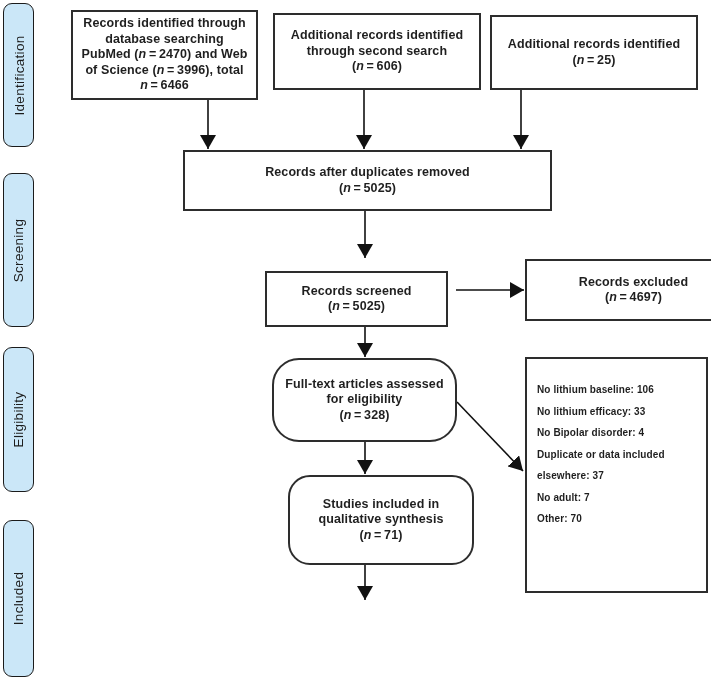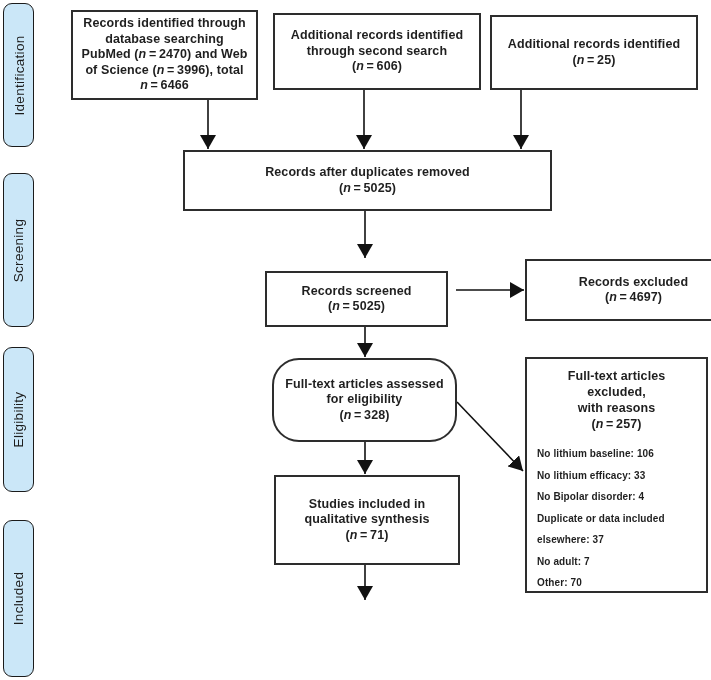--- a/index.html
+++ b/index.html
@@ -30,21 +30,21 @@
   .box-duplicates{left:183px;top:150px;width:369px;height:61px;}
   .box-screened{left:265px;top:259px;width:183px;height:56px;margin-top:12px;}
   .box-excluded{left:525px;top:259px;width:217px;height:62px;}
   .box-fulltext{left:272px;top:358px;width:185px;height:84px;border-radius:27px;}
   .box-reasons{
     left:525px;top:357px;width:183px;height:236px;
     display:block;padding:9px 10px;align-items:flex-start;
   }
   .reasons-header{text-align:center;line-height:16px;}
   .reasons-list{text-align:left;margin-top:11px;line-height:21.5px;font-size:10px;}
-  .box-qualitative{left:274px;top:475px;width:186px;height:90px;}
+  .box-qualitative{left:288px;top:475px;width:186px;height:90px;border-radius:22px;}
   .box-meta{left:271px;top:601px;width:189px;height:76px;}
   .stage{
     position:absolute;left:3px;width:31px;background:var(--stage-fill);
     border:1.5px solid var(--stage-border);border-radius:9px;
     display:flex;align-items:center;justify-content:center;box-sizing:border-box;
   }
   .stage span{
     transform:rotate(-90deg);white-space:nowrap;
     font-size:13.5px;letter-spacing:0.3px;color:#1c1c1c;
   }
@@ -112,21 +112,20 @@
 
   <div class="box box-excluded">
     <div>Records excluded<br>(<i>n</i> = 4697)</div>
   </div>
 
   <div class="box box-fulltext">
     <div>Full-text articles assessed<br>for eligibility<br>(<i>n</i> = 328)</div>
   </div>
 
   <div class="box box-reasons">
-    <div class="reasons-header">Full-text articles excluded,<br>with reasons<br>(<i>n</i> = 257)</div>
     <div class="reasons-list">No lithium baseline: 106<br>No lithium efficacy: 33<br>No Bipolar disorder: 4<br>Duplicate or data included elsewhere: 37<br>No adult: 7<br>Other: 70</div>
   </div>
 
   <div class="box box-qualitative">
     <div>Studies included in<br>qualitative synthesis<br>(<i>n</i> = 71)</div>
   </div>
 
 
 </div>
 

